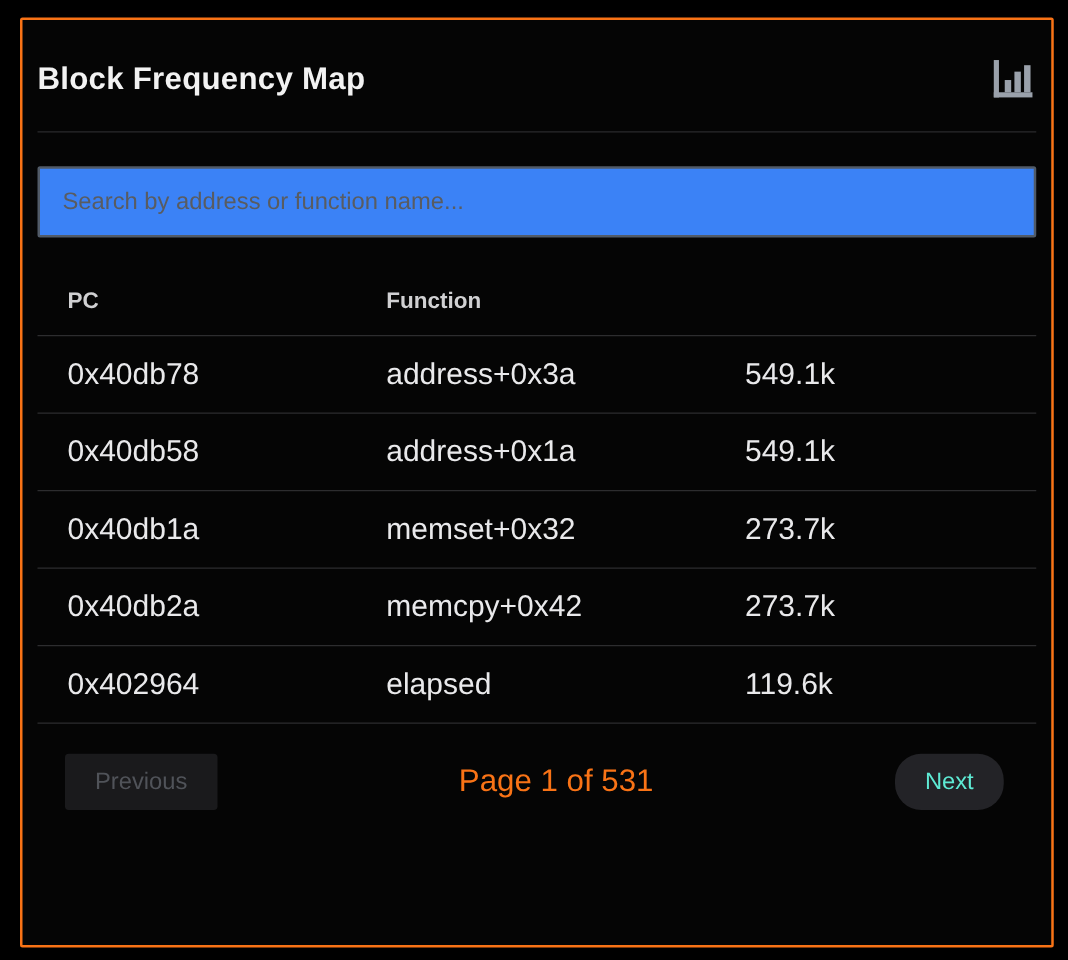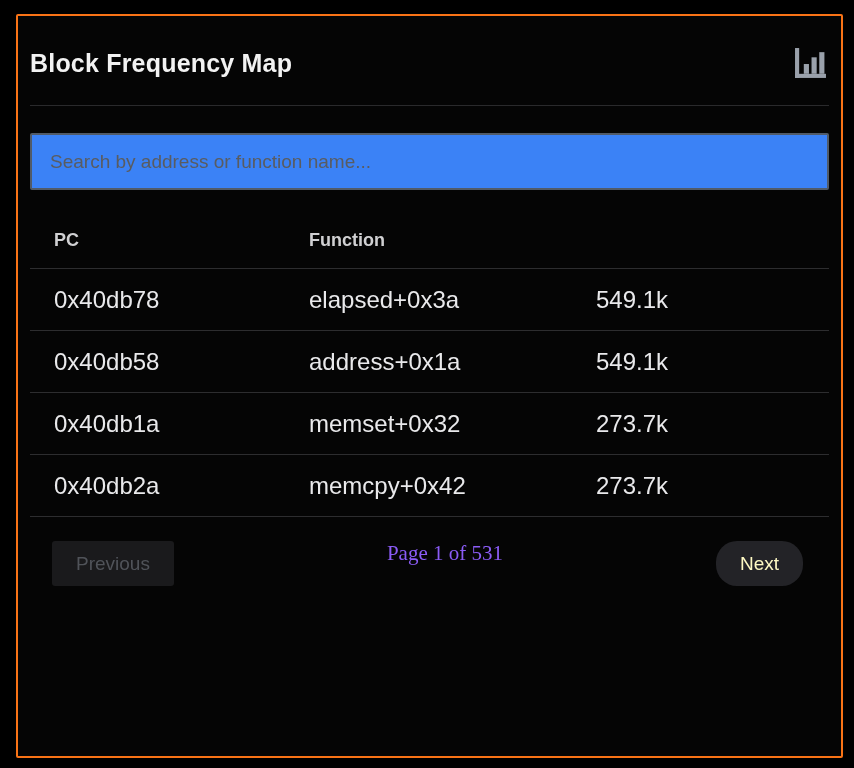--- a/index.html
+++ b/index.html
@@ -84,46 +84,45 @@
   .t-body .t-cell {
     font-size: 24px;
     font-weight: 400;
     color: #e9e9eb;
   }
 
   .pagination {
     margin-top: 24px;
     display: flex;
     justify-content: space-between;
-    align-items: flex-start;
+    align-items: center;
     padding: 0 26px 0 22px;
   }
   .pg-btn {
     height: 45px;
     border: none;
     border-radius: 3px;
     font-family: "Liberation Sans", sans-serif;
     font-size: 19px;
     padding: 0 24px;
   }
   .pg-prev {
     background: #1a1a1c;
     color: #505359;
     cursor: default;
   }
   .pg-next {
     background: #232327;
-    color: #fef9c3;
+    color: #5eead4;
     cursor: pointer;
     border-radius: 21px;
   }
   .pg-status {
-    font-size: 21px;
-    color: #8b5cf6;
-    font-family: Liberation Serif, serif;
+    font-size: 25px;
+    color: #f97316;
   }
 </style>
 </head>
 <body>
 
 <div class="stage">
   <div class="card">
 
     <div class="card-header">
       <div class="card-title">Block Frequency Map</div>
@@ -144,38 +143,43 @@
 
     <div class="table">
       <div class="t-row t-head">
         <div class="t-cell">PC</div>
         <div class="t-cell">Function</div>
       </div>
 
       <div class="t-body">
         <div class="t-row">
           <div class="t-cell">0x40db78</div>
-          <div class="t-cell">elapsed+0x3a</div>
+          <div class="t-cell">address+0x3a</div>
           <div class="t-cell">549.1k</div>
         </div>
         <div class="t-row">
           <div class="t-cell">0x40db58</div>
           <div class="t-cell">address+0x1a</div>
           <div class="t-cell">549.1k</div>
         </div>
         <div class="t-row">
           <div class="t-cell">0x40db1a</div>
           <div class="t-cell">memset+0x32</div>
           <div class="t-cell">273.7k</div>
         </div>
         <div class="t-row">
           <div class="t-cell">0x40db2a</div>
           <div class="t-cell">memcpy+0x42</div>
           <div class="t-cell">273.7k</div>
         </div>
+        <div class="t-row">
+          <div class="t-cell">0x402964</div>
+          <div class="t-cell">elapsed</div>
+          <div class="t-cell">119.6k</div>
+        </div>
       </div>
     </div>
 
     <div class="pagination">
       <button class="pg-btn pg-prev" disabled="">Previous</button>
       <div class="pg-status">Page 1 of 531</div>
       <button class="pg-btn pg-next">Next</button>
     </div>
 
   </div>

